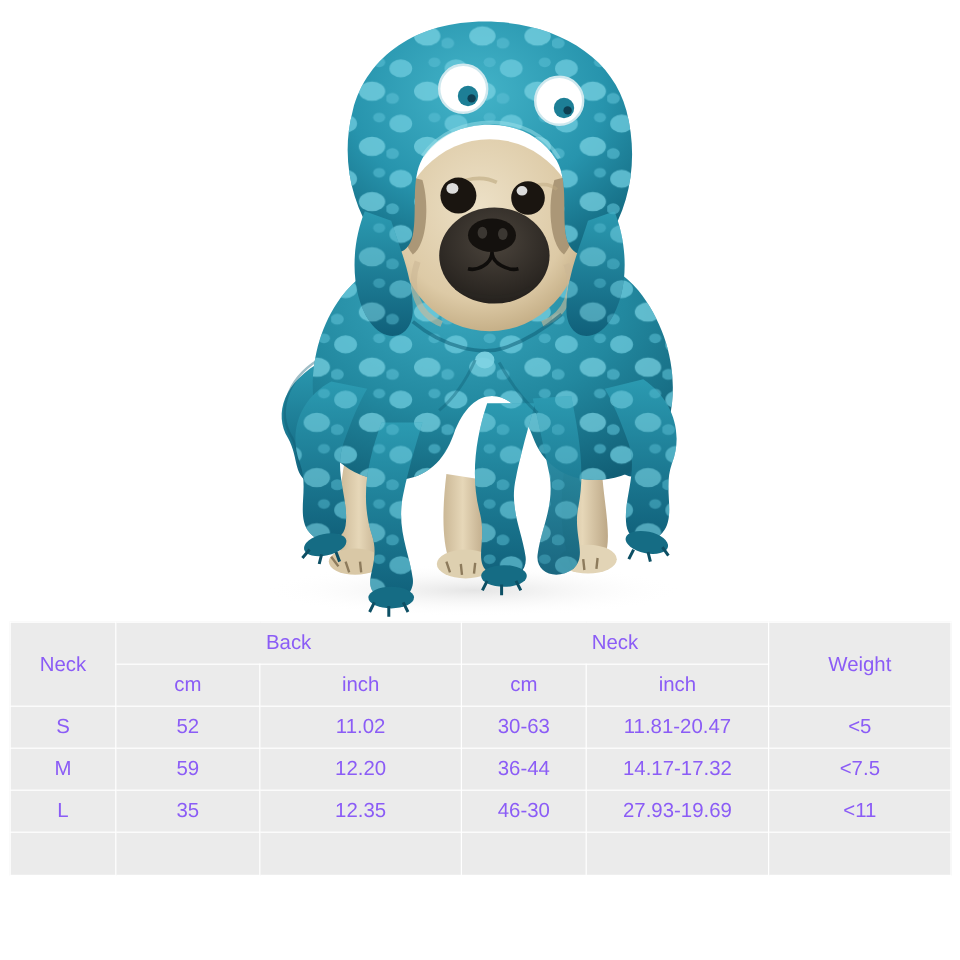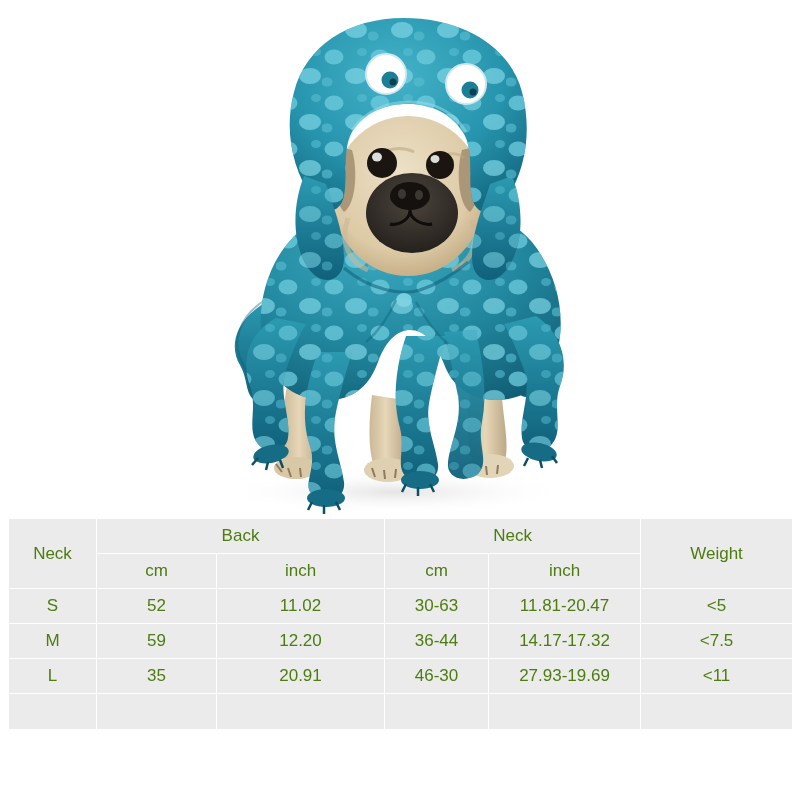--- a/index.html
+++ b/index.html
@@ -43,21 +43,21 @@
     border-collapse: collapse;
     width: 784px;
     background: #ebebeb;
     table-layout: fixed;
   }
 
   table.size-chart td,
   table.size-chart th {
     border: 1px solid #ffffff;
     background: #ebebeb;
-    color: #4d7c0f;
+    color: #8b5cf6;
     font-weight: normal;
     font-size: 17px;
     text-align: center;
     height: 35px;
     padding: 0;
   }
 
   table.size-chart .blank-row td {
     height: 36px;
   }
@@ -307,21 +307,21 @@
           <td>M</td>
           <td>59</td>
           <td>12.20</td>
           <td>36-44</td>
           <td>14.17-17.32</td>
           <td>&lt;7.5</td>
         </tr>
         <tr>
           <td>L</td>
           <td>35</td>
-          <td>20.91</td>
+          <td>12.35</td>
           <td>46-30</td>
           <td>27.93-19.69</td>
           <td>&lt;11</td>
         </tr>
         <tr class="blank-row">
           <td></td>
           <td></td>
           <td></td>
           <td></td>
           <td></td>

